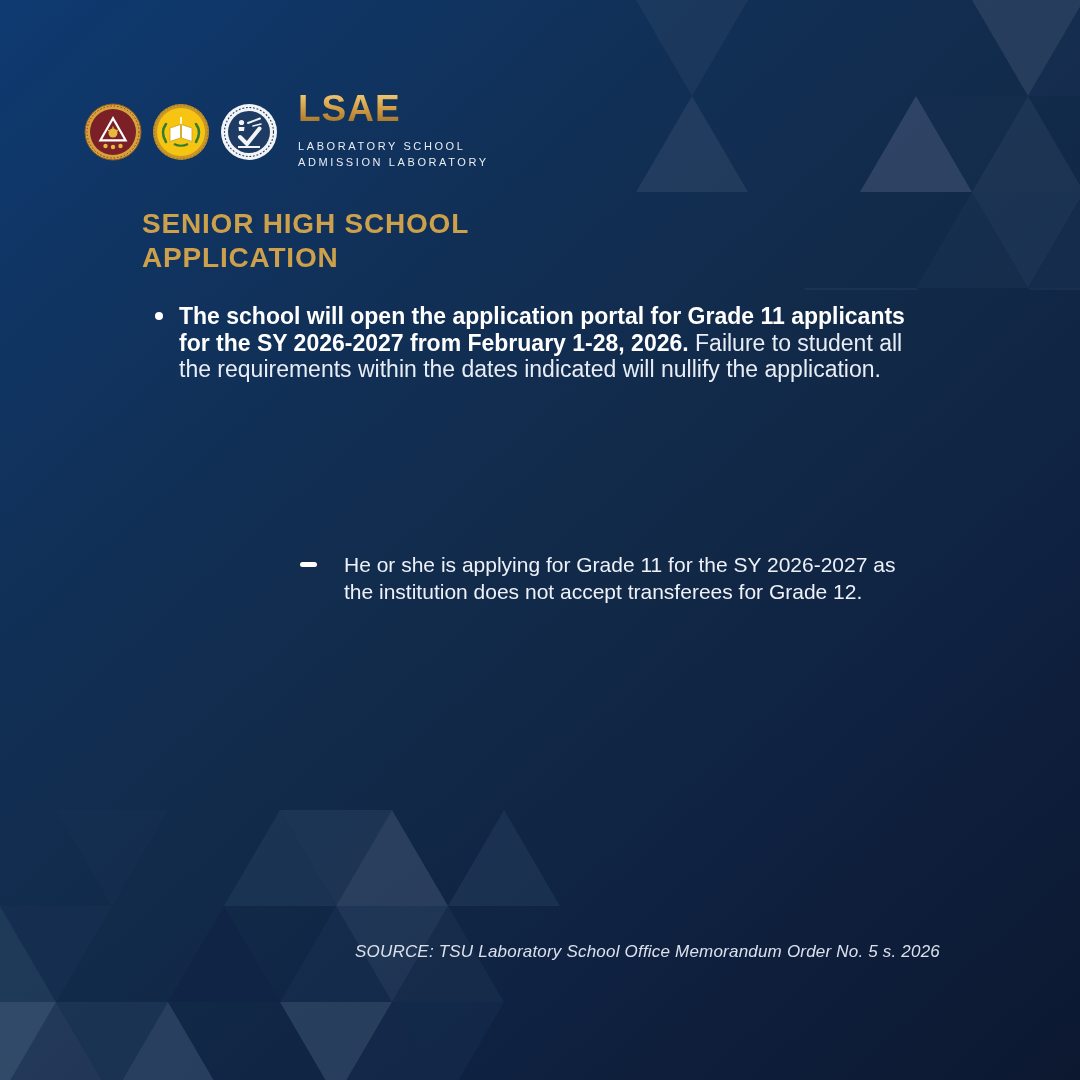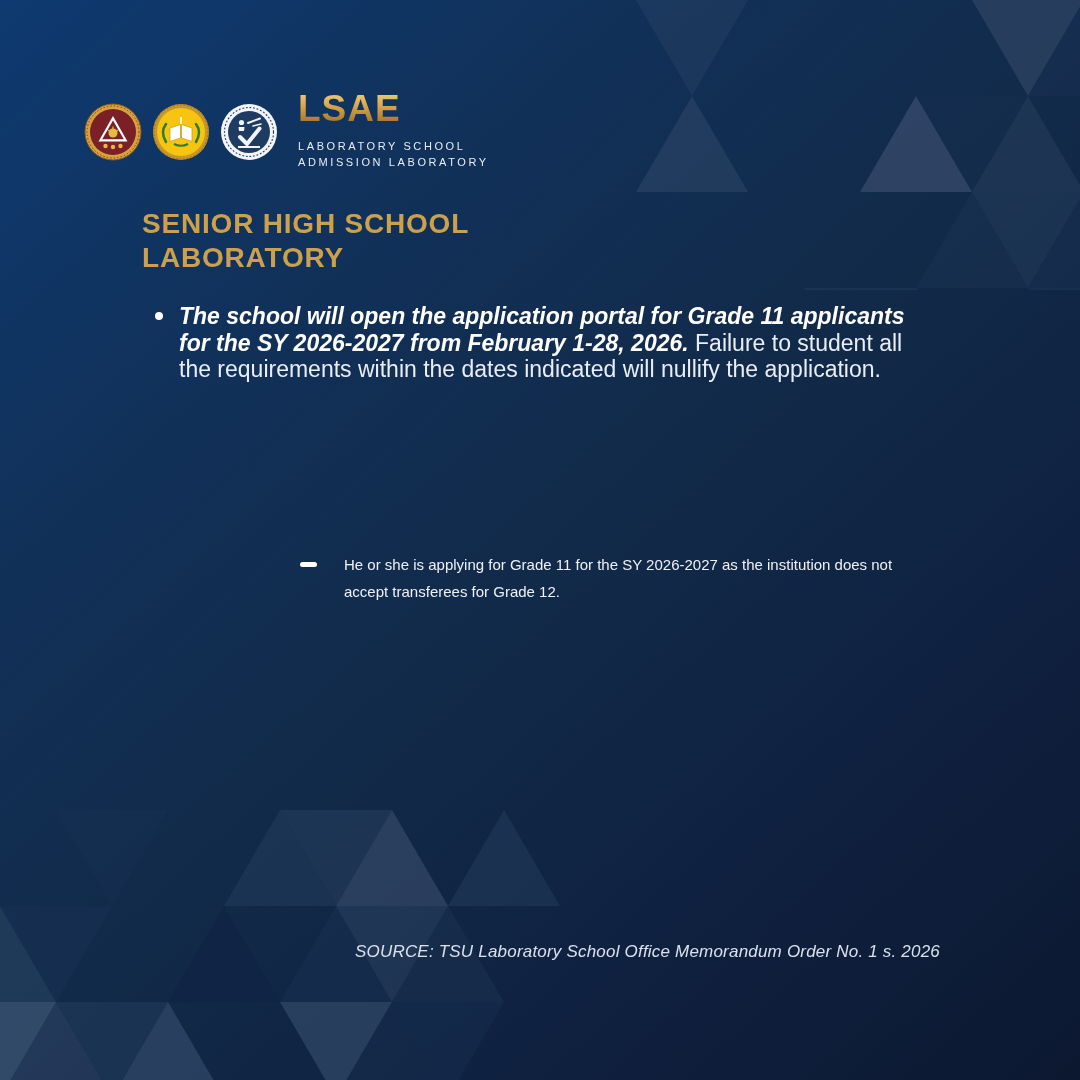--- a/index.html
+++ b/index.html
@@ -28,27 +28,27 @@
   .heading{
     position:absolute;left:118px;top:207px;
     color:#cda04c;font-size:28px;font-weight:800;letter-spacing:0.8px;line-height:1.22;margin-left:24px;
   }
 
   
   .bullets{position:absolute;left:155px;top:303px;width:775px;}
   .bullet{display:flex;margin-bottom:28px;}
   .bullet-dot{width:8px;height:8px;border-radius:50%;background:#fff;margin:9px 16px 0 0;flex-shrink:0;}
   .bullet-text{font-size:23px;line-height:26.5px;color:#e9edf5;}
-  .bullet-text .em{font-weight:bold;font-style:italic;color:#ffffff;}
+  .bullet-text .em{font-weight:bold;color:#ffffff;}
 
   
   .subs{position:absolute;left:300px;top:552px;width:642px;}
   .sub{display:flex;margin-bottom:20px;}
   .sub-dash{width:17px;height:5px;border-radius:3px;background:#fff;margin:10px 27px 0 0;flex-shrink:0;}
-  .sub-text{font-size:15px;line-height:26.5px;color:#eef1f7;max-width:578px;}
+  .sub-text{font-size:21px;line-height:26.5px;color:#eef1f7;max-width:578px;}
 
   
   .source{position:absolute;right:140px;top:942px;font-size:17px;font-style:italic;color:#dbe1ec;letter-spacing:0.2px;}
 </style>
 </head>
 <body>
 
 <div class="poster">
 
   <svg class="mosaic tr" id="mosaic-tr" width="500" height="290">
@@ -150,32 +150,32 @@
       <div class="lsae-acronym">LSAE</div>
       <div class="lsae-tagline">
         <span>LABORATORY SCHOOL</span><br>
         <span>ADMISSION LABORATORY</span>
       </div>
     </div>
   </div>
 
   <div class="heading">
     <span>SENIOR HIGH SCHOOL</span><br>
-    <span>LABORATORY</span>
+    <span>APPLICATION</span>
   </div>
 
   <div class="bullets">
     <div class="bullet">
       <span class="bullet-dot"></span>
       <span class="bullet-text"><span class="em">The school will open the application portal for Grade 11 applicants for the SY 2026-2027 from February 1-28, 2026.</span><span> Failure to student all the requirements within the dates indicated will nullify the application.</span></span>
     </div>
   </div>
 
   <div class="subs">
     <div class="sub">
       <span class="sub-dash"></span>
       <span class="sub-text">He or she is applying for Grade 11 for the SY 2026-2027 as the institution does not accept transferees for Grade 12.</span>
     </div>
   </div>
 
-  <div class="source">SOURCE: TSU Laboratory School Office Memorandum Order No. 1 s. 2026</div>
+  <div class="source">SOURCE: TSU Laboratory School Office Memorandum Order No. 5 s. 2026</div>
 
 </div>
 
 </body></html>

